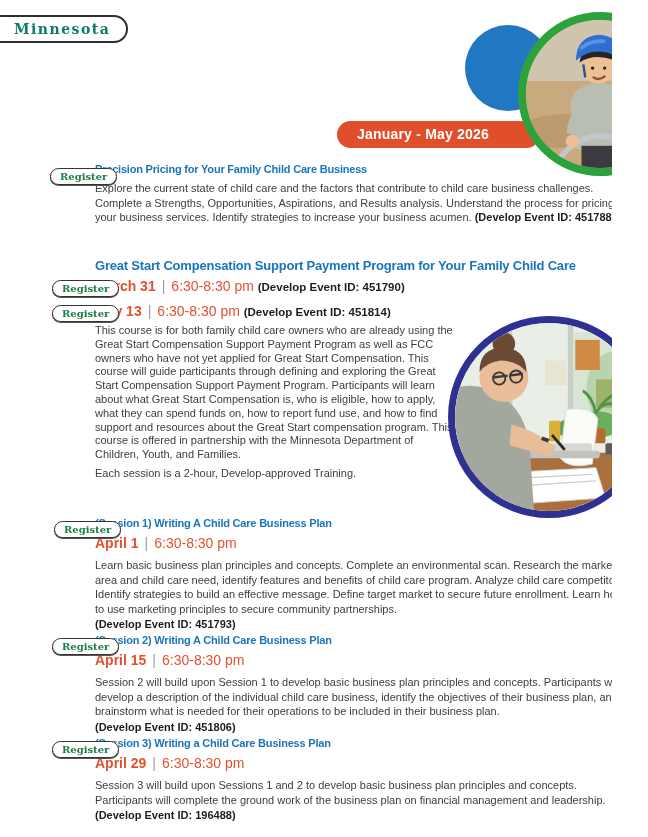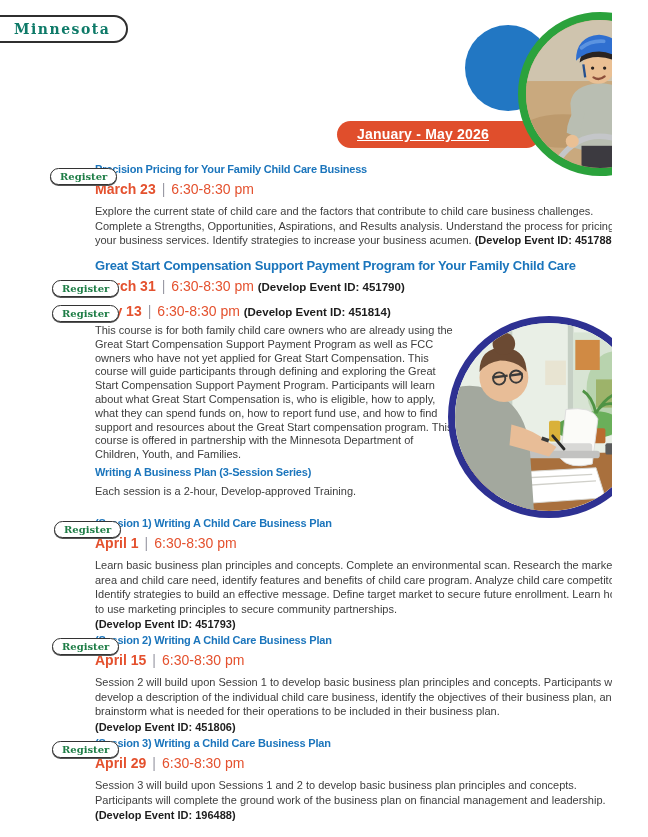--- a/index.html
+++ b/index.html
@@ -12,21 +12,21 @@
            font-family:"DejaVu Serif",serif;font-weight:bold;font-size:14px;
            letter-spacing:1.5px;color:#0e7a68;z-index:4;}
   .banner{position:absolute;left:0;top:42px;width:470px;height:73px;background:#2e2c66;z-index:1;}
   .banner-title{padding:10px 0 0 22px;width:440px;font-weight:bold;font-size:21.5px;
                 line-height:28px;color:#ffffff;letter-spacing:-0.2px;}
   .free{color:#29a9e1;text-decoration:underline;text-decoration-thickness:2px;text-underline-offset:3px;cursor:pointer;}
   .blue-circle{position:absolute;left:465px;top:25px;width:86px;height:86px;border-radius:50%;
                background:#2277c3;z-index:2;}
   .date-badge{position:absolute;left:337px;top:121px;width:203px;height:27px;border-radius:14px;
               background:#e04e2c;color:#fff;font-weight:bold;font-size:14px;line-height:27px;
-              text-align:left;padding-left:20px;box-sizing:border-box;z-index:2;letter-spacing:0.2px;text-decoration:underline;}
+              text-align:left;padding-left:20px;box-sizing:border-box;z-index:2;letter-spacing:0.2px;}
   .hero-circle{position:absolute;left:518px;top:12px;width:148px;height:148px;border-radius:50%;
                border:8px solid #2ba23c;overflow:hidden;z-index:3;background:#c9ad85;}
   .inline-circle{position:absolute;left:448px;top:316px;width:188px;height:188px;border-radius:50%;
                  border:7px solid #2e3192;overflow:hidden;z-index:3;background:#e8efe7;}
   .photo-svg{display:block;width:100%;height:100%;}
 
   
   .event{position:absolute;left:95px;}
   .etitle{color:#1b75bc;font-weight:bold;font-size:11px;letter-spacing:-0.2px;margin:0 0 6px 0;}
   .daterow{margin:0 0 7px 0;font-size:14px;}
@@ -128,41 +128,39 @@
 
       <line x1="104" y1="120" x2="116" y2="134" stroke="#2a2a2a" stroke-width="3" stroke-linecap="round"></line>
 
       <rect x="160" y="128" width="34" height="12" rx="2" fill="#5b5b5b"></rect>
     </svg>
   </div>
 
   <button class="register" style="left:34px;top:168px;">Register</button>
   <div class="event" style="top:163px;width:532px;">
     <p class="etitle">Precision Pricing for Your Family Child Care Business</p>
-    <p class="daterow"><span class="edate">March 23</span><span class="sep">|</span><span class="etime">6:30-8:30 pm</span></p>
     <p class="edesc"><span>Explore the current state of child care and the factors that contribute to child care business challenges. Complete a Strengths, Opportunities, Aspirations, and Results analysis. Understand the process for pricing your business services. Identify strategies to increase your business acumen.</span> <span class="eid">(Develop Event ID: 451788)</span></p>
   </div>
 
   <div class="event" style="top:258px;width:540px;">
     <p class="etitle" style="font-size:13px;">Great Start Compensation Support Payment Program for Your Family Child Care</p>
   </div>
   <button class="register" style="left:36px;top:280px;">Register</button>
   <div class="event" style="top:278px;width:540px;">
     <p class="daterow"><span class="edate">March 31</span><span class="sep">|</span><span class="etime">6:30-8:30 pm</span> <span class="eid" style="font-size:11.5px;">(Develop Event ID: 451790)</span></p>
   </div>
   <button class="register" style="left:36px;top:305px;">Register</button>
   <div class="event" style="top:303px;width:540px;">
     <p class="daterow"><span class="edate">May 13</span><span class="sep">|</span><span class="etime">6:30-8:30 pm</span> <span class="eid" style="font-size:11.5px;">(Develop Event ID: 451814)</span></p>
   </div>
   <div class="event" style="top:324px;width:360px;">
     <p class="edesc" style="line-height:13.8px;">This course is for both family child care owners who are already using the Great Start Compensation Support Payment Program as well as FCC owners who have not yet applied for Great Start Compensation. This course will guide participants through defining and exploring the Great Start Compensation Support Payment Program. Participants will learn about what Great Start Compensation is, who is eligible, how to apply, what they can spend funds on, how to report fund use, and how to find support and resources about the Great Start compensation program. This course is offered in partnership with the Minnesota Department of Children, Youth, and Families.</p>
   </div>
 
   <div class="event" style="top:466px;width:420px;">
-    <p class="etitle">Writing A Business Plan (3-Session Series)</p>
     <p class="subnote">Each session is a 2-hour, Develop-approved Training.</p>
   </div>
 
   <button class="register" style="left:38px;top:521px;">Register</button>
   <div class="event" style="top:517px;width:540px;">
     <p class="etitle">(Session 1) Writing A Child Care Business Plan</p>
     <p class="daterow"><span class="edate">April 1</span><span class="sep">|</span><span class="etime">6:30-8:30 pm</span></p>
     <p class="edesc">Learn basic business plan principles and concepts. Complete an environmental scan. Research the market area and child care need, identify features and benefits of child care program. Analyze child care competitors. Identify strategies to build an effective message. Define target market to secure future enrollment. Learn how to use marketing principles to secure community partnerships.</p>
     <p class="idline">(Develop Event ID: 451793)</p>
   </div>

